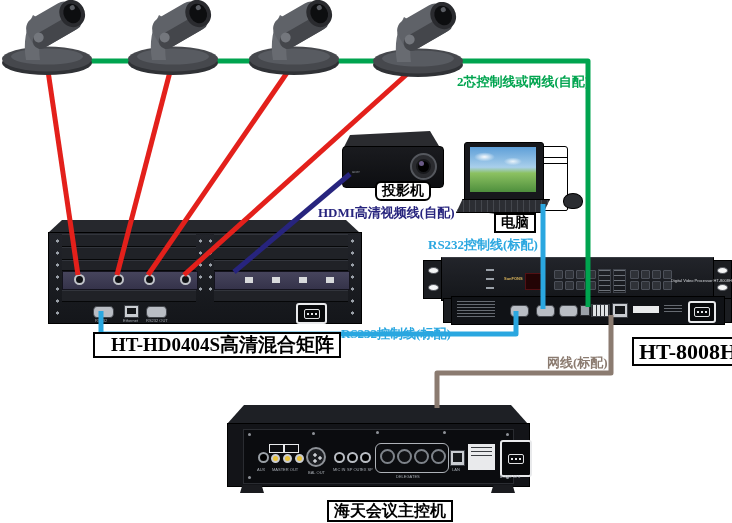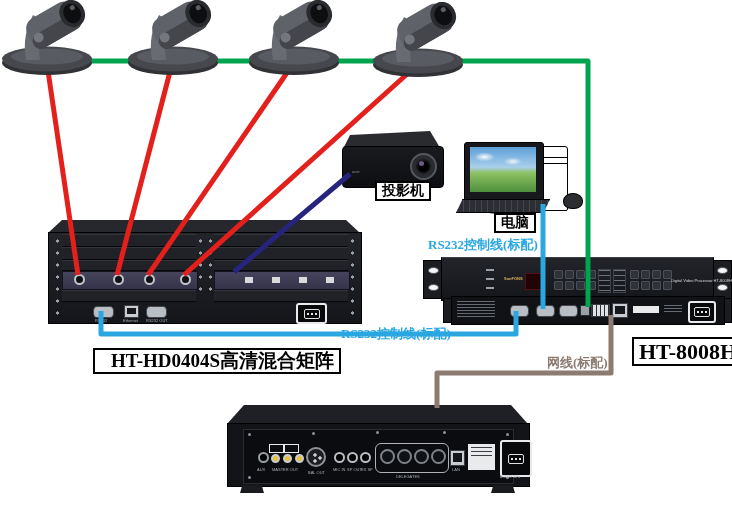--- a/index.html
+++ b/index.html
@@ -311,22 +311,25 @@
           <rect x="28" y="8" width="54" height="32" rx="12" fill="#5f6268"></rect>
         <rect x="28" y="24" width="54" height="16" rx="8" fill="#44464b"></rect>
         <ellipse cx="77" cy="24" rx="12.5" ry="14" fill="#2a2b2f"></ellipse>
           <ellipse cx="77" cy="24" rx="8.5" ry="10" fill="#0d0e10"></ellipse>
         <circle cx="80" cy="19" r="2.5" fill="#5a5d63"></circle>
           <circle cx="36" cy="28" r="5" fill="#74777d"></circle>
         </g>
     </svg>
   </div>
 
+  <span class="clabel c-green" style="left:457px;top:73px;">2芯控制线或网线(自配)</span>
+  <span class="clabel c-navy" style="left:318px;top:204px;">HDMI高清视频线(自配)</span>
   <span class="clabel c-cyan" style="left:428px;top:236px;">RS232控制线(标配)</span>
   <span class="clabel c-cyan" style="left:341px;top:325px;">RS232控制线(标配)</span>
   <span class="clabel c-gray" style="left:547px;top:354px;">网线(标配)</span>
 
-  <div class="tag" style="left:375px;top:181px;font-size:14px;">投影机</div>
+  <div class="tag" style="left:375px;top:181px;font-size:14px;border-radius:6px;">投影机</div>
   <div class="tag" style="left:494px;top:213px;font-size:14px;">电脑</div>
-  <div class="tag" style="left:93px;top:348px;font-size:19px;padding-left:16px;">HT-HD0404S高清混合矩阵</div>
+  <div class="tag" style="left:93px;top:332px;font-size:19px;padding-left:16px;">HT-HD0404S高清混合矩阵</div>
   <div class="tag" style="left:632px;top:337px;font-size:22px;">HT-8008H</div>
+  <div class="tag" style="left:327px;top:500px;font-size:16px;">海天会议主控机</div>
 
 </div>
 
 </body></html>

